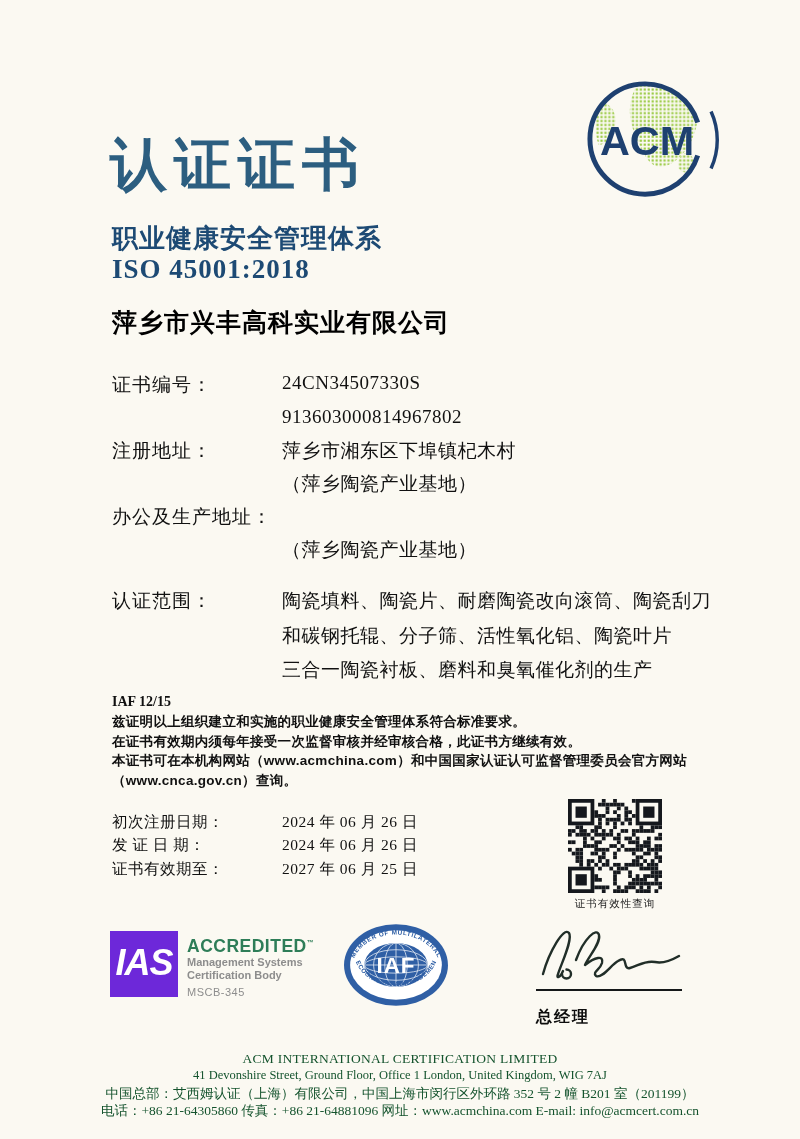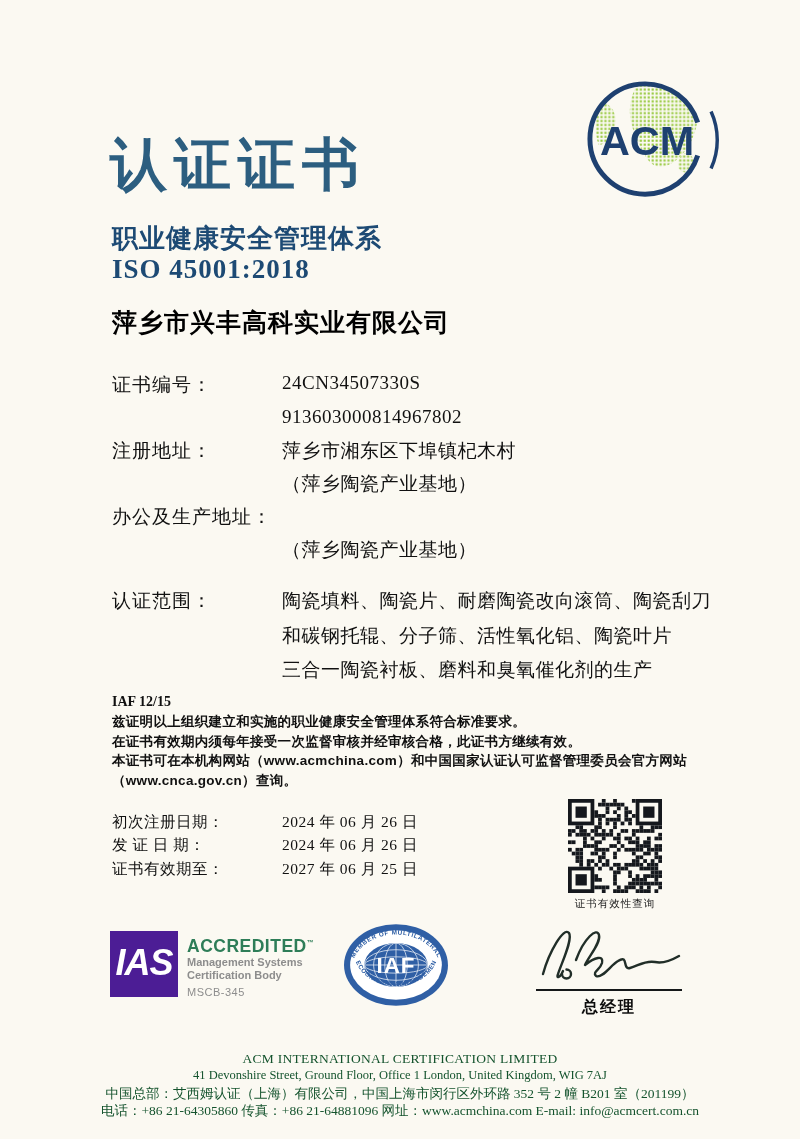--- a/index.html
+++ b/index.html
@@ -36,39 +36,39 @@
   .dates{left:112px;top:809px;}
   .date-row{display:flex;height:23.5px;align-items:flex-end;}
   .date-lbl{width:170px;font-size:15.5px;color:#111;letter-spacing:0.5px;}
   .date-val{font-size:15.5px;color:#111;letter-spacing:0.5px;}
 
   .qr-box{left:568px;top:799px;width:94px;height:94px;background:#fbf9f2;}
   .qr-caption{left:561px;top:897px;width:108px;text-align:center;font-size:10.5px;color:#222;letter-spacing:1px;}
 
   .ias{left:110px;top:931px;display:flex;align-items:flex-start;}
   .ias-box{
-    width:68px;height:66px;background:#4c1d95;display:flex;
+    width:68px;height:66px;background:#6d28d9;display:flex;
     align-items:center;justify-content:center;
   }
   .ias-abbr{
     color:#fff;font-family:"Liberation Sans",sans-serif;
     font-size:36px;font-weight:800;font-style:italic;letter-spacing:-1px;
     transform:translatey(-1px);
   }
   .ias-txt{margin-left:9px;padding-top:3px;font-family:"Liberation Sans",sans-serif;}
   .ias-acc{color:#2e7d58;font-size:17.5px;font-weight:700;letter-spacing:0.5px;line-height:18px;}
   .ias-acc sup{font-size:7px;}
   .ias-sub{color:#8d8d8d;font-size:11px;line-height:12.5px;margin-top:1px;font-weight:bold;}
   .ias-code{color:#8d8d8d;font-size:11px;margin-top:4px;letter-spacing:0.5px;}
 
   .iaf-badge{left:343px;top:923px;}
   .sig{left:536px;top:918px;width:150px;}
   .sig-line{border-top:2px solid #15181a;width:146px;margin-top:1px;}
   .sig-title{
-    width:146px;text-align:center;font-size:16px;font-weight:700;margin-top:6px;
+    width:146px;font-size:16px;font-weight:700;margin-top:16px;
     font-family:"Liberation Sans",sans-serif;color:#0d0d0d;letter-spacing:2px;
   }
 
   .footer-line{left:0;right:0;text-align:center;color:#14532d;}
   .f1{top:1051px;font-size:13.5px;letter-spacing:0.3px;}
   .f2{top:1068px;font-size:12.5px;}
   .f3{top:1085px;font-size:13.5px;}
   .f4{top:1102px;font-size:13.5px;}
 </style>
 </head>

